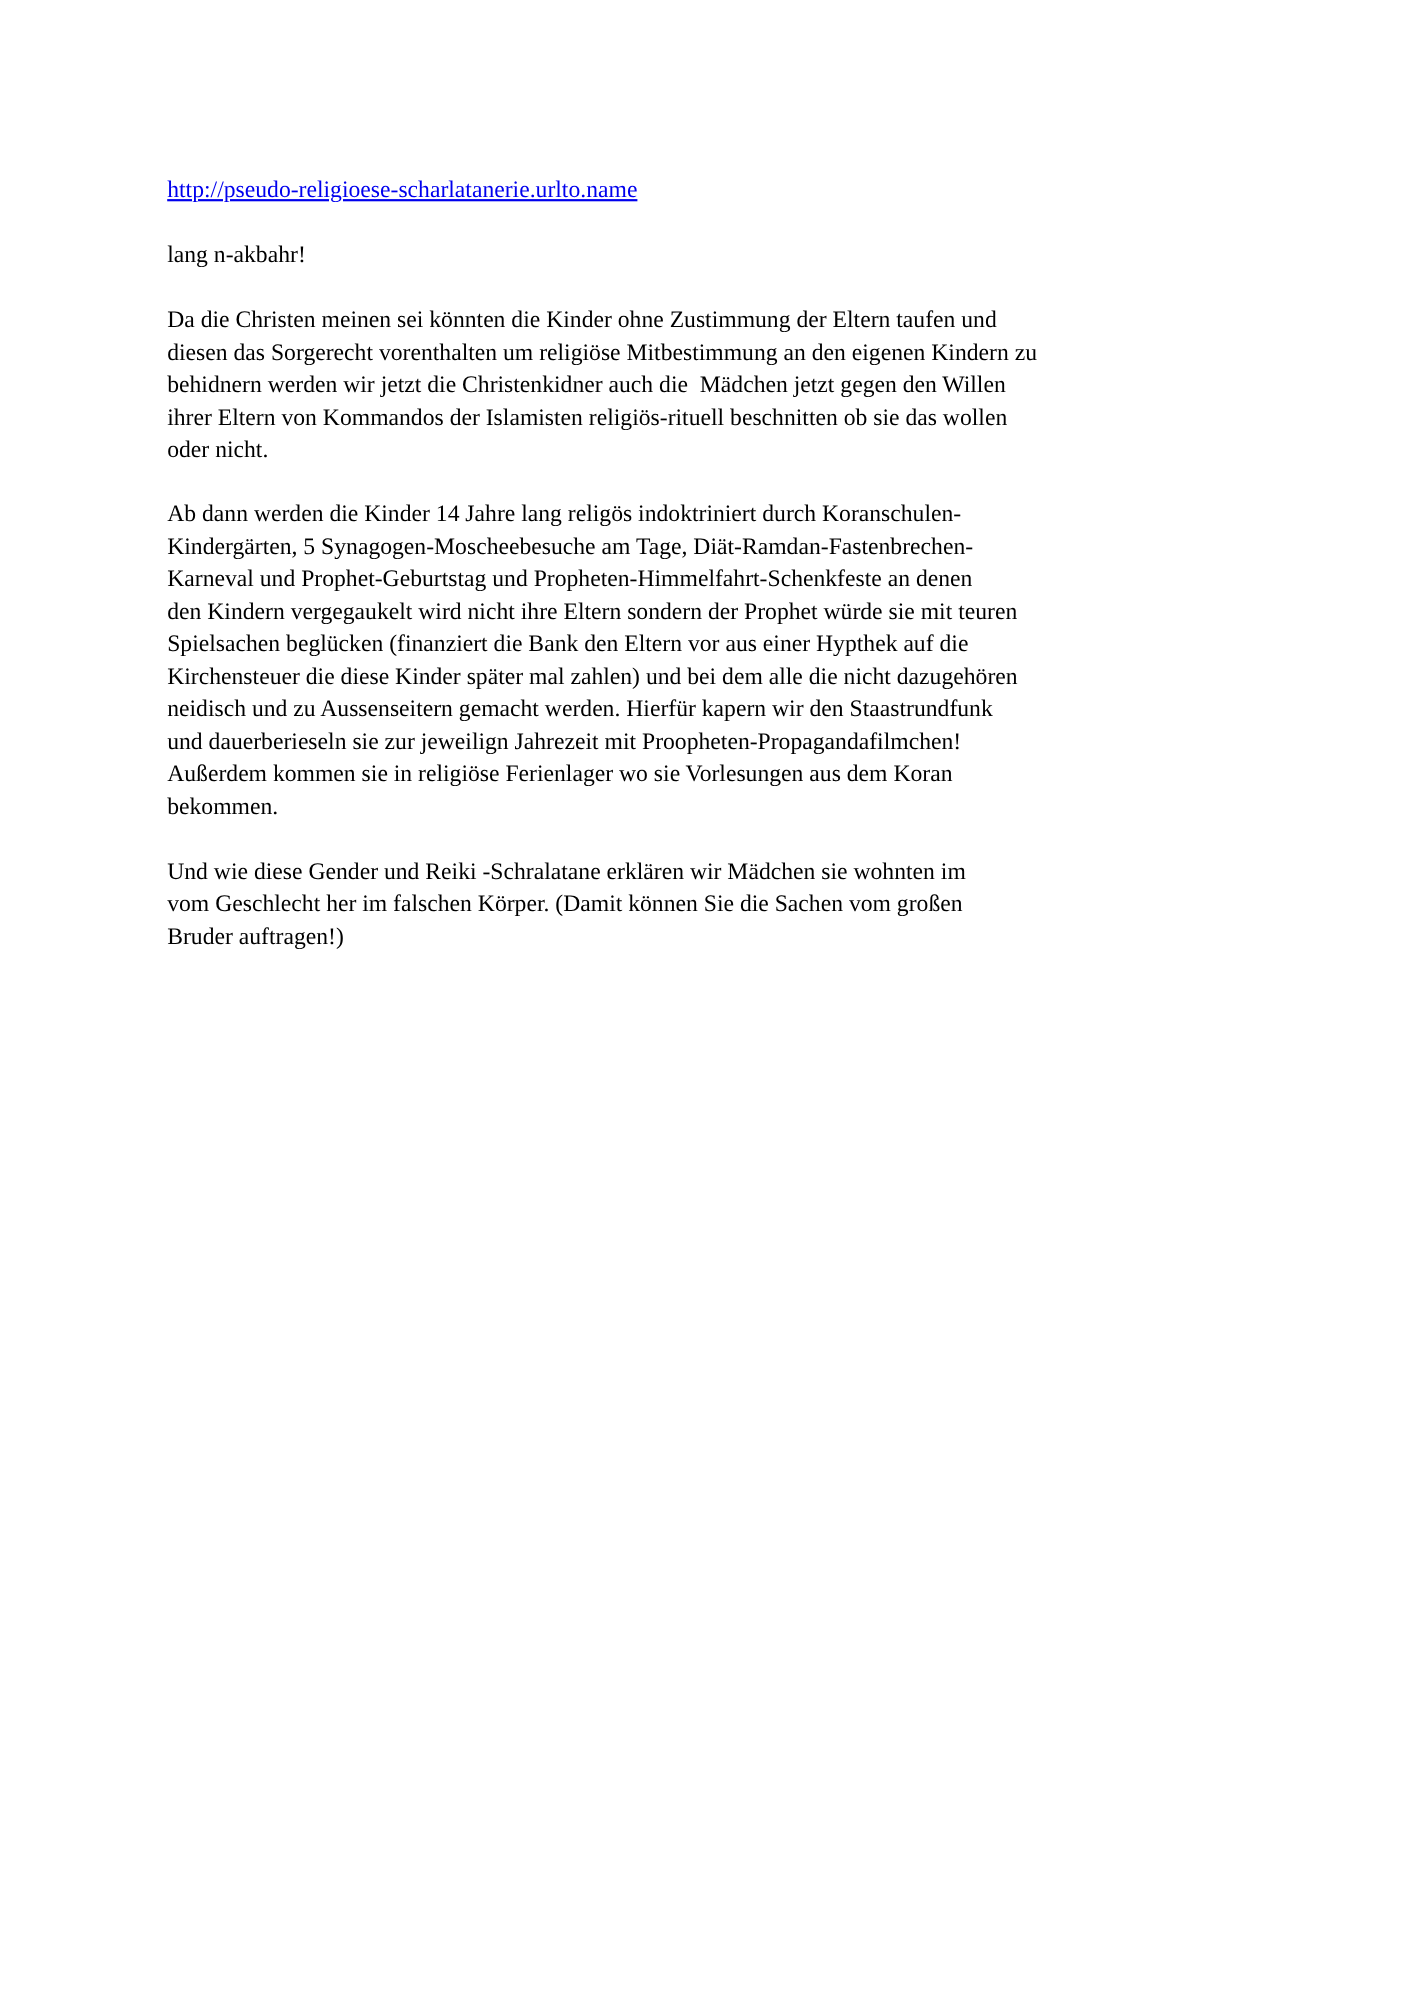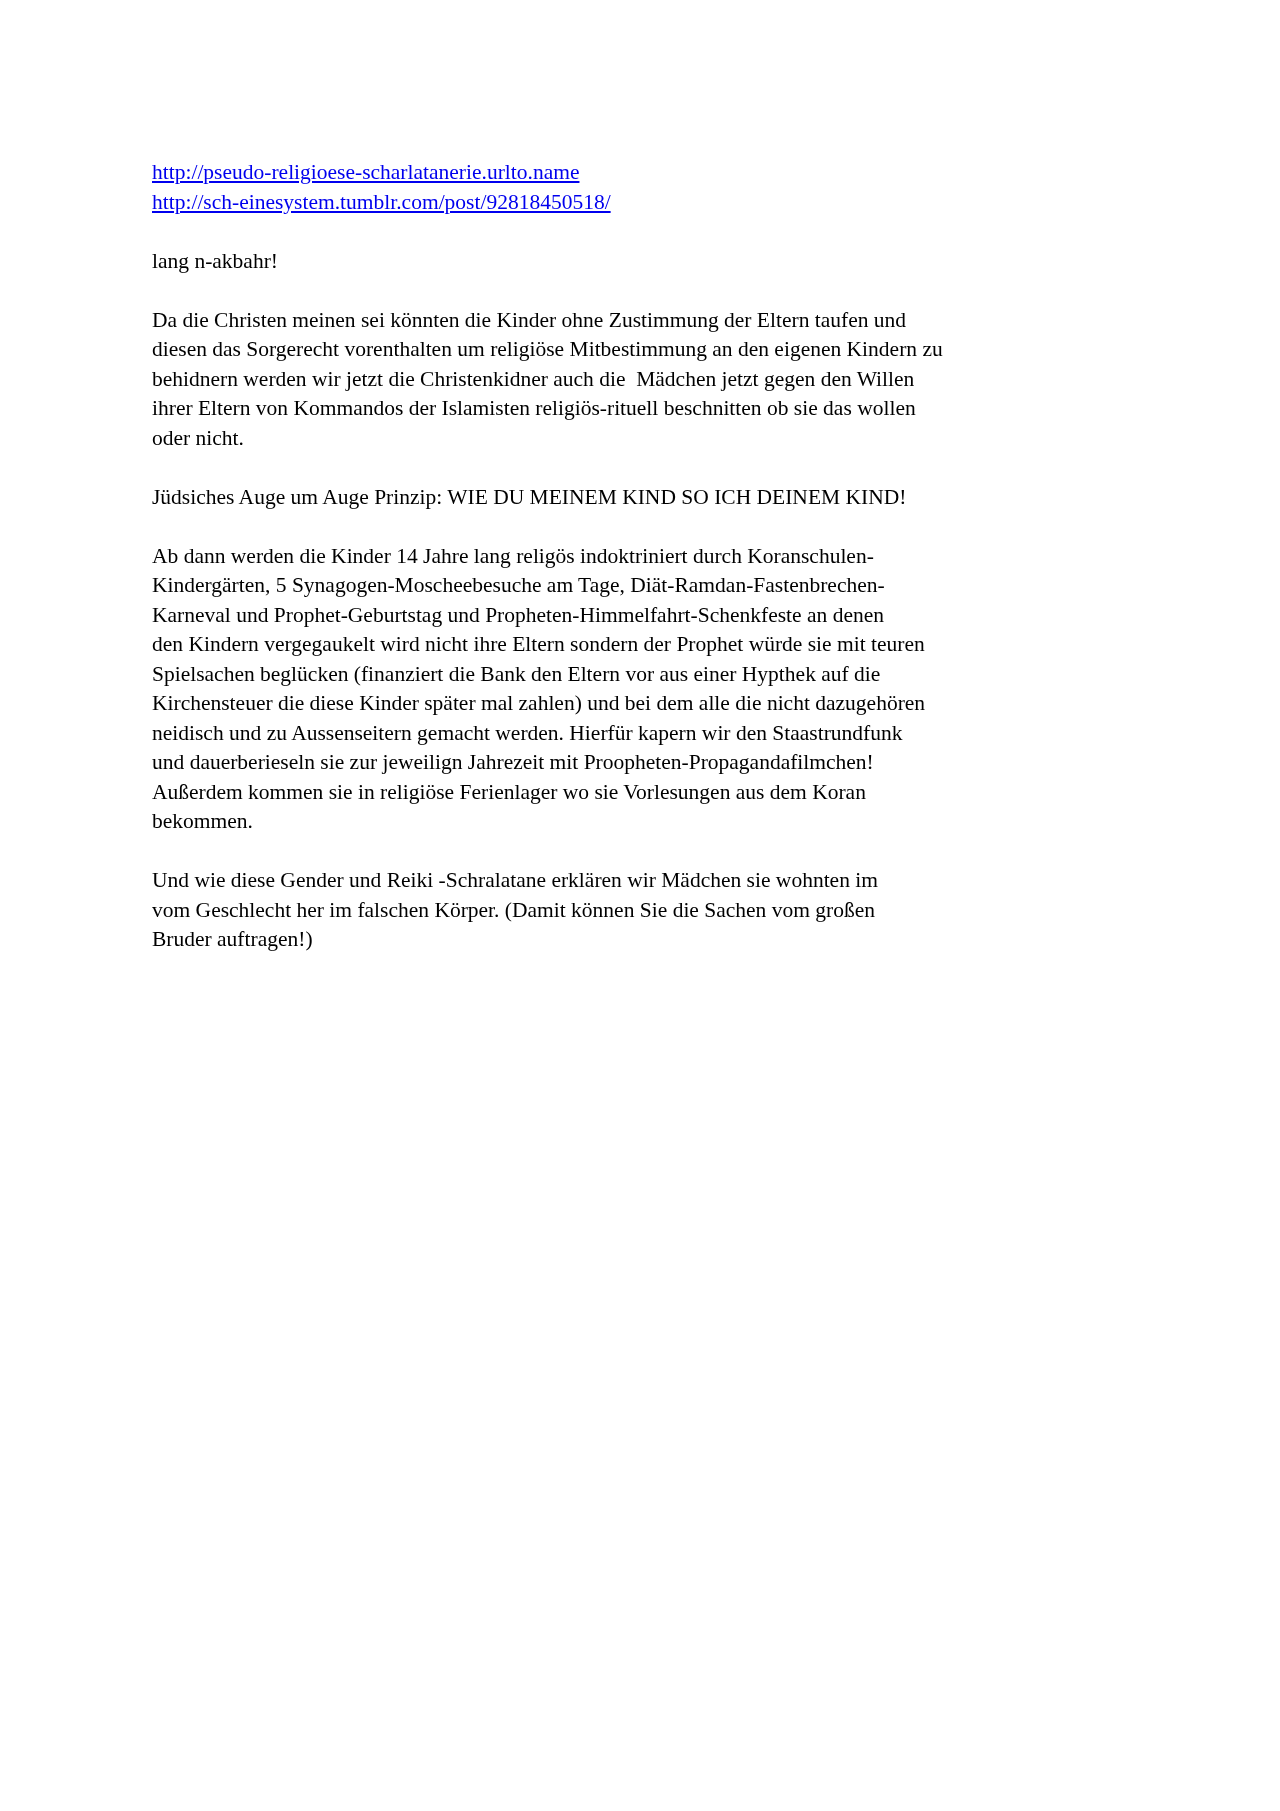--- a/index.html
+++ b/index.html
@@ -44,32 +44,30 @@
     height: 481px;
   }
 </style>
 </head>
 <body>
 
 <div class="page">
 
   <div class="links-block">
     <a class="doc-link">http://pseudo-religioese-scharlatanerie.urlto.name</a>
-    <a class="doc-link">http://sch-einesystem.tumblr.com/post/92818450518/</a>
   </div>
 
   <p class="doc-text">lang n-akbahr!</p>
 
   <p class="doc-text">Da die Christen meinen sei könnten die Kinder ohne Zustimmung der Eltern taufen und
 diesen das Sorgerecht vorenthalten um religiöse Mitbestimmung an den eigenen Kindern zu
 behidnern werden wir jetzt die Christenkidner auch die  Mädchen jetzt gegen den Willen
 ihrer Eltern von Kommandos der Islamisten religiös-rituell beschnitten ob sie das wollen
 oder nicht.</p>
 
-  <p class="doc-text">Jüdsiches Auge um Auge Prinzip: WIE DU MEINEM KIND SO ICH DEINEM KIND!</p>
 
   <p class="doc-text">Ab dann werden die Kinder 14 Jahre lang religös indoktriniert durch Koranschulen-
 Kindergärten, 5 Synagogen-Moscheebesuche am Tage, Diät-Ramdan-Fastenbrechen-
 Karneval und Prophet-Geburtstag und Propheten-Himmelfahrt-Schenkfeste an denen
 den Kindern vergegaukelt wird nicht ihre Eltern sondern der Prophet würde sie mit teuren
 Spielsachen beglücken (finanziert die Bank den Eltern vor aus einer Hypthek auf die
 Kirchensteuer die diese Kinder später mal zahlen) und bei dem alle die nicht dazugehören
 neidisch und zu Aussenseitern gemacht werden. Hierfür kapern wir den Staastrundfunk
 und dauerberieseln sie zur jeweilign Jahrezeit mit Proopheten-Propagandafilmchen!
 Außerdem kommen sie in religiöse Ferienlager wo sie Vorlesungen aus dem Koran

